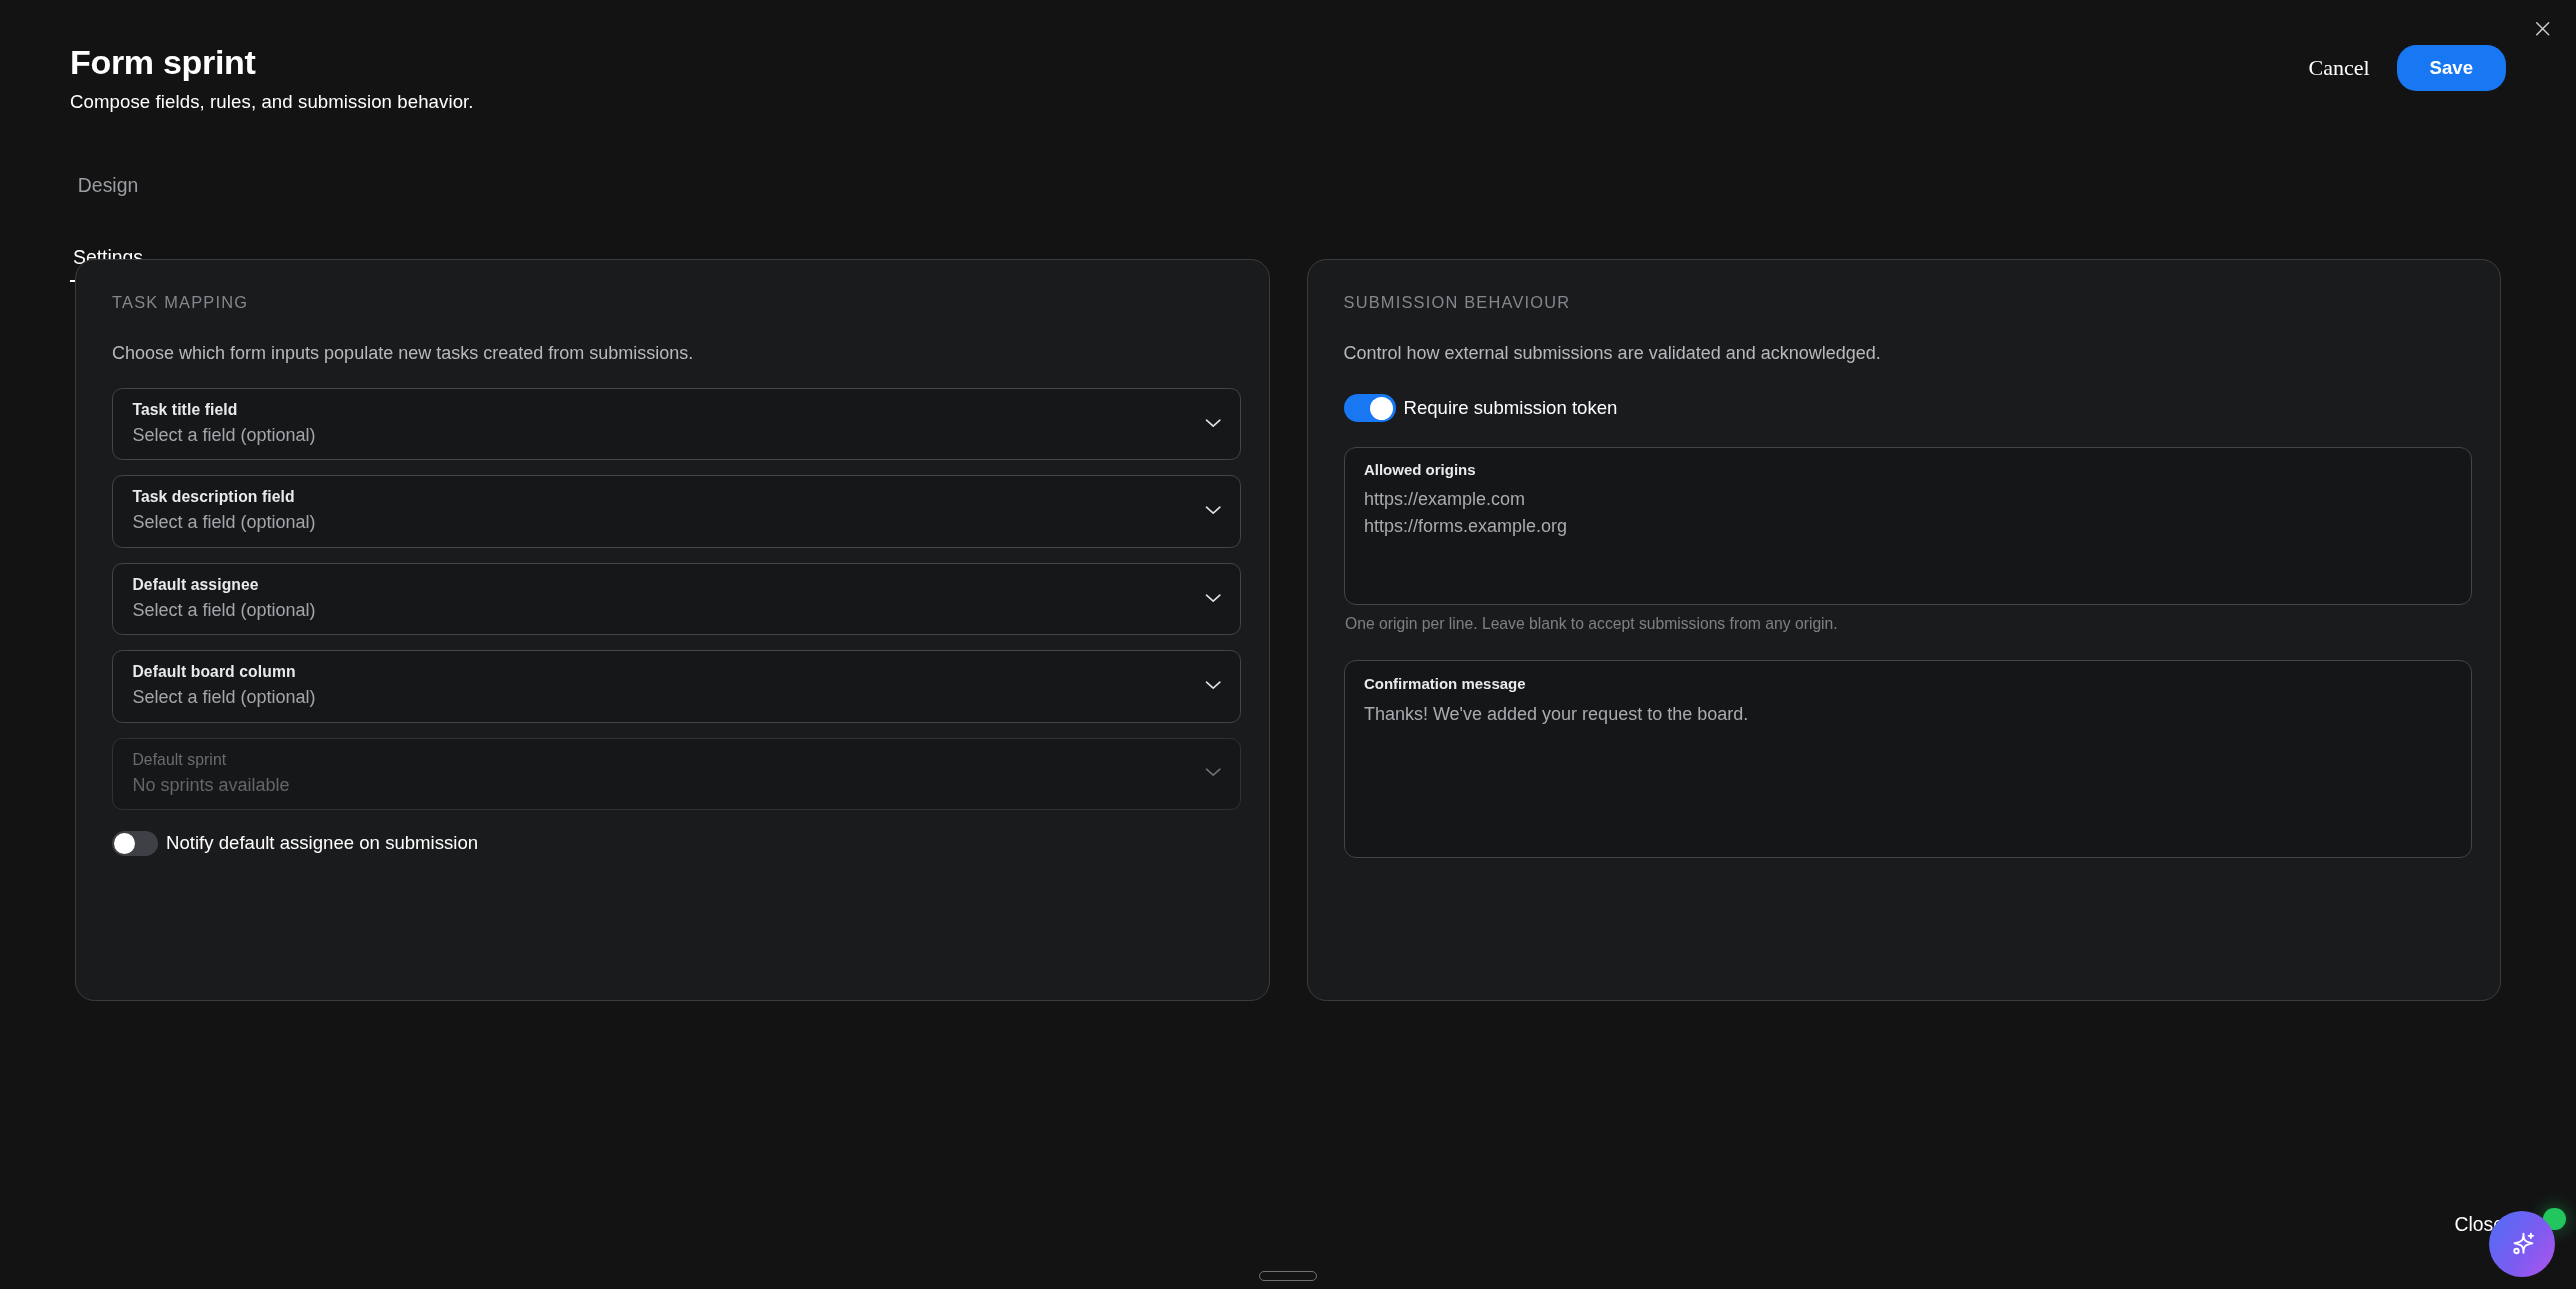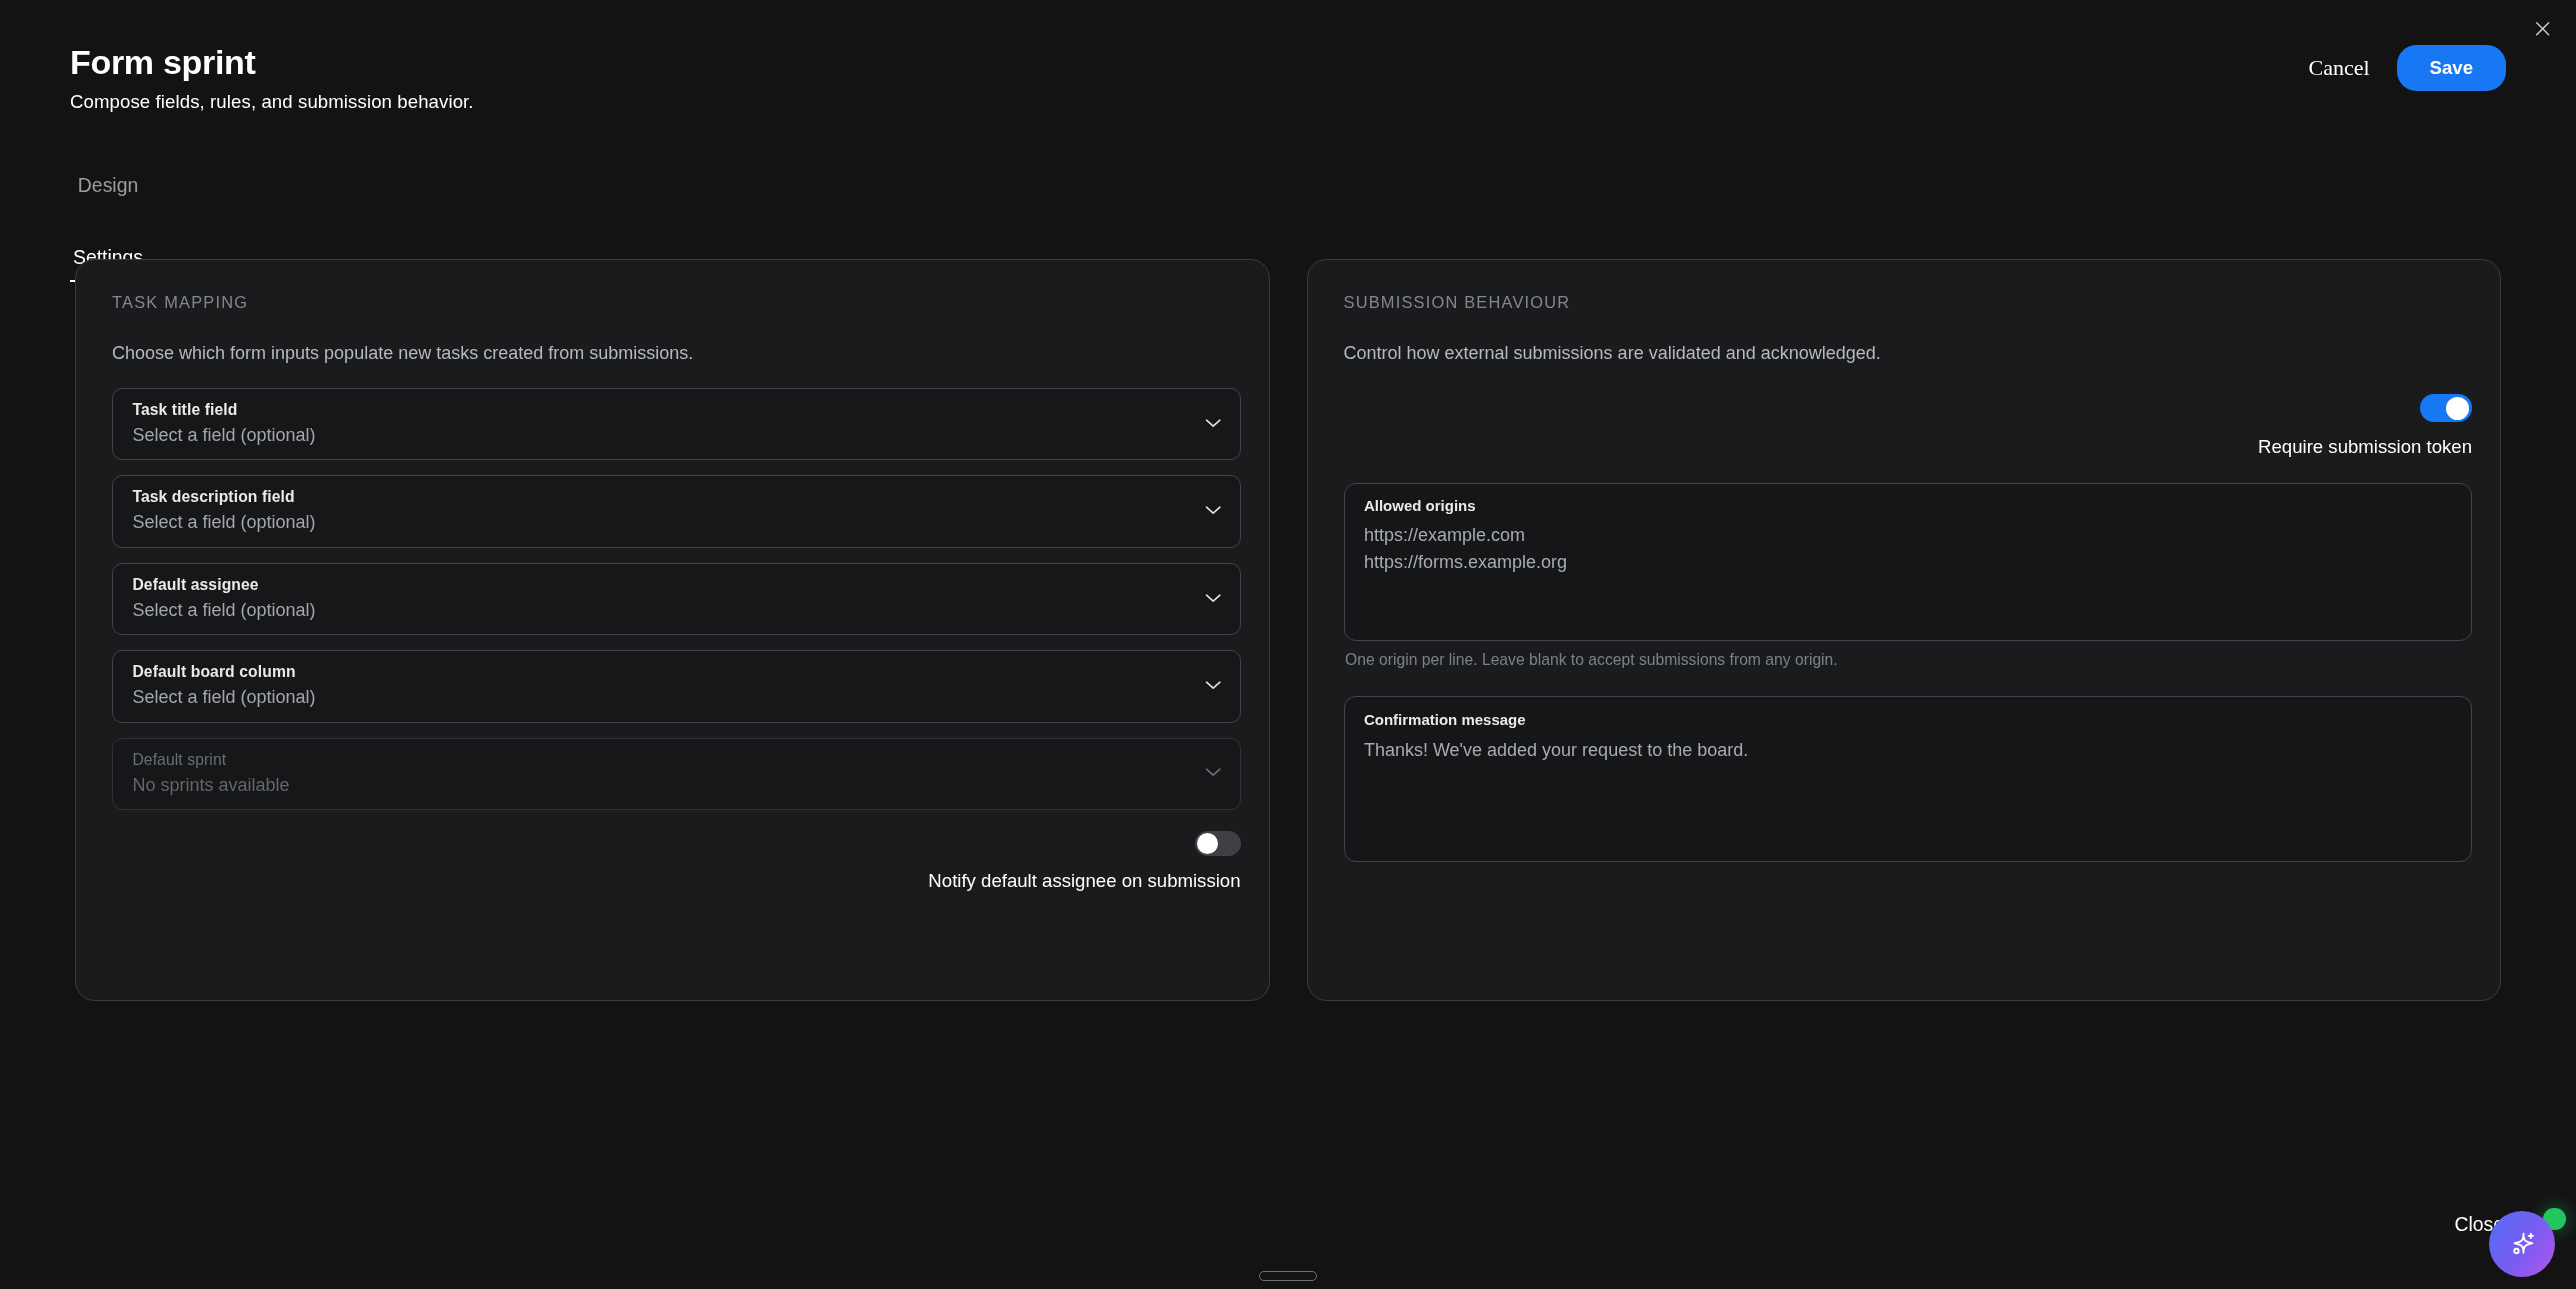--- a/index.html
+++ b/index.html
@@ -169,24 +169,23 @@
     top: 50%;
     transform: translateY(-50%);
     color: #e2e3e5;
     display: block;
   }
   .select-field.disabled .chev { color: #6e7176; }
 
   
   .toggle-row {
     display: flex;
-    align-items: flex-end;
-    gap: 14px;
+    align-items: center;
+    gap: 8px;
     margin-top: 21px;
-    flex-direction: column;
   }
   .toggle {
     width: 46px;
     height: 25px;
     border-radius: 12.7px;
     position: relative;
     flex: 0 0 auto;
     cursor: pointer;
   }
   .toggle.off { background: #3e4045; }
@@ -224,21 +223,21 @@
   }
   .ta-value {
     margin-top: 9px;
     font-size: 18px;
     color: #a8abb0;
     line-height: 1.52;
     white-space: pre-line;
   }
   .ta-origins { height: 158px; }
   .ta-origins .ta-value { margin-top: 7.5px; }
-  .ta-confirm { height: 166px; margin-top: 27px; }
+  .ta-confirm { height: 198px; margin-top: 27px; }
 
   .helper-text {
     margin-top: 10.4px;
     font-size: 15.7px;
     color: #7d8085;
     padding-left: 1.5px;
   }
 
   
   .assistant {

